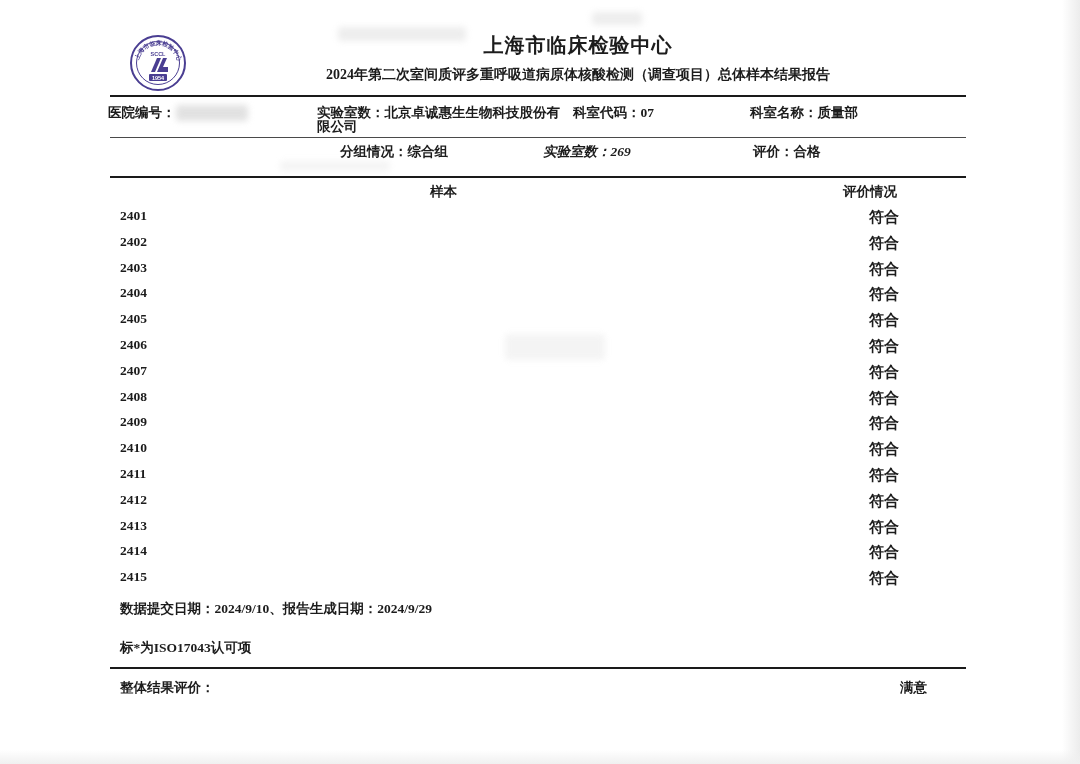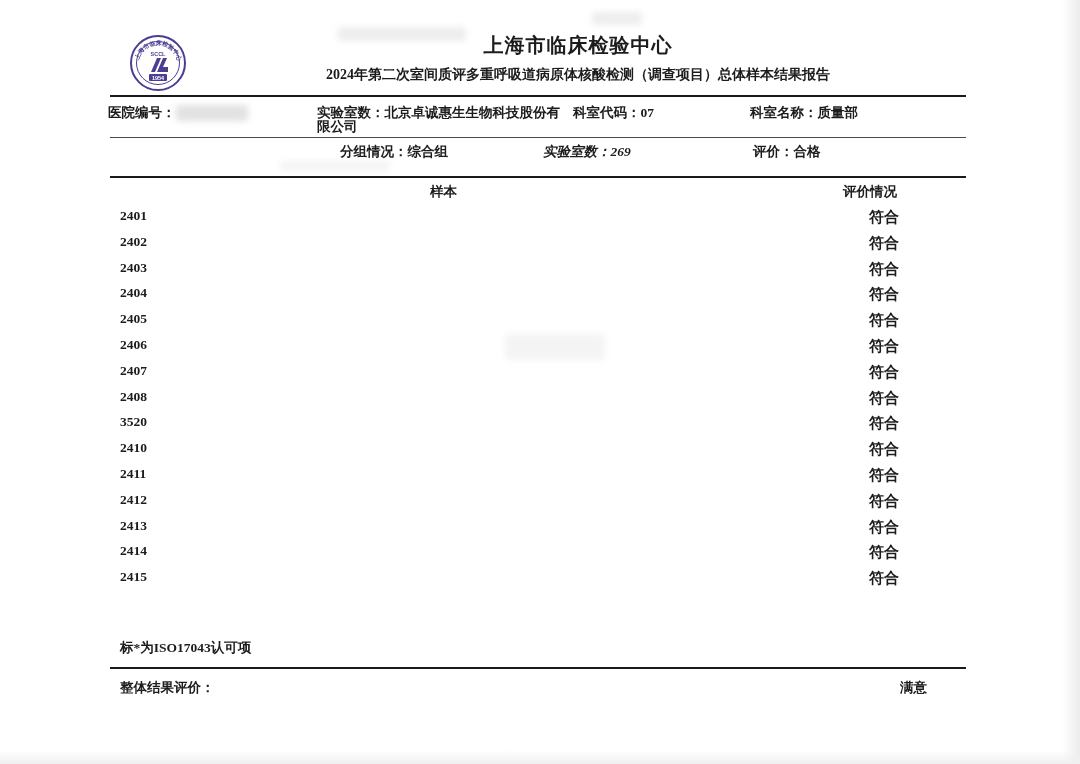--- a/index.html
+++ b/index.html
@@ -117,21 +117,21 @@
       </div>
     <div class="sample-row">
         <span class="sample-no">2407</span>
         <span class="sample-res">符合</span>
       </div>
     <div class="sample-row">
         <span class="sample-no">2408</span>
         <span class="sample-res">符合</span>
       </div>
     <div class="sample-row">
-        <span class="sample-no">3520</span>
+        <span class="sample-no">2409</span>
         <span class="sample-res">符合</span>
       </div>
     <div class="sample-row">
         <span class="sample-no">2410</span>
         <span class="sample-res">符合</span>
       </div>
     <div class="sample-row">
         <span class="sample-no">2411</span>
         <span class="sample-res">符合</span>
       </div>
@@ -146,20 +146,21 @@
     <div class="sample-row">
         <span class="sample-no">2414</span>
         <span class="sample-res">符合</span>
       </div>
     <div class="sample-row">
         <span class="sample-no">2415</span>
         <span class="sample-res">符合</span>
       </div>
   </div>
 
+  <div class="abs footer-text" style="left:120px;top:600px;">数据提交日期：2024/9/10、报告生成日期：2024/9/29</div>
   <div class="abs footer-text" style="left:120px;top:639px;">标*为ISO17043认可项</div>
 
   <div class="abs hline" style="left:110px;top:667px;width:856px;height:1.5px;"></div>
 
   <div class="abs footer-text" style="left:120px;top:679px;">整体结果评价：</div>
   <div class="abs footer-text" style="left:900px;top:679px;width:58px;text-align:left;">满意</div>
 
   <div class="edge-right"></div>
   <div class="edge-bottom"></div>
 </div>

